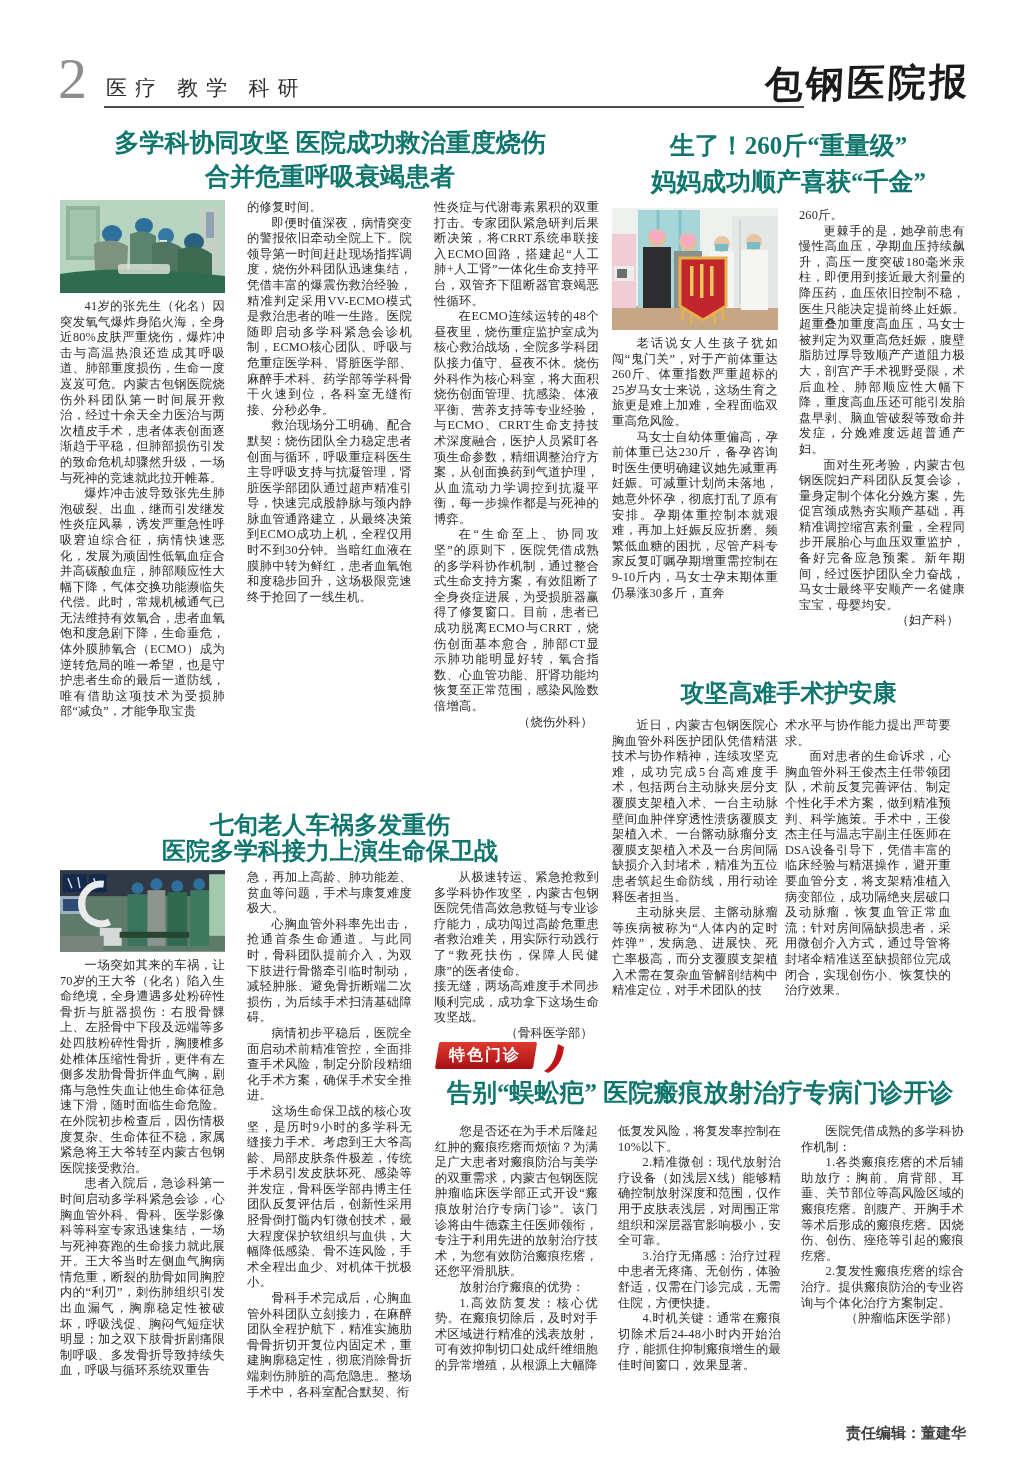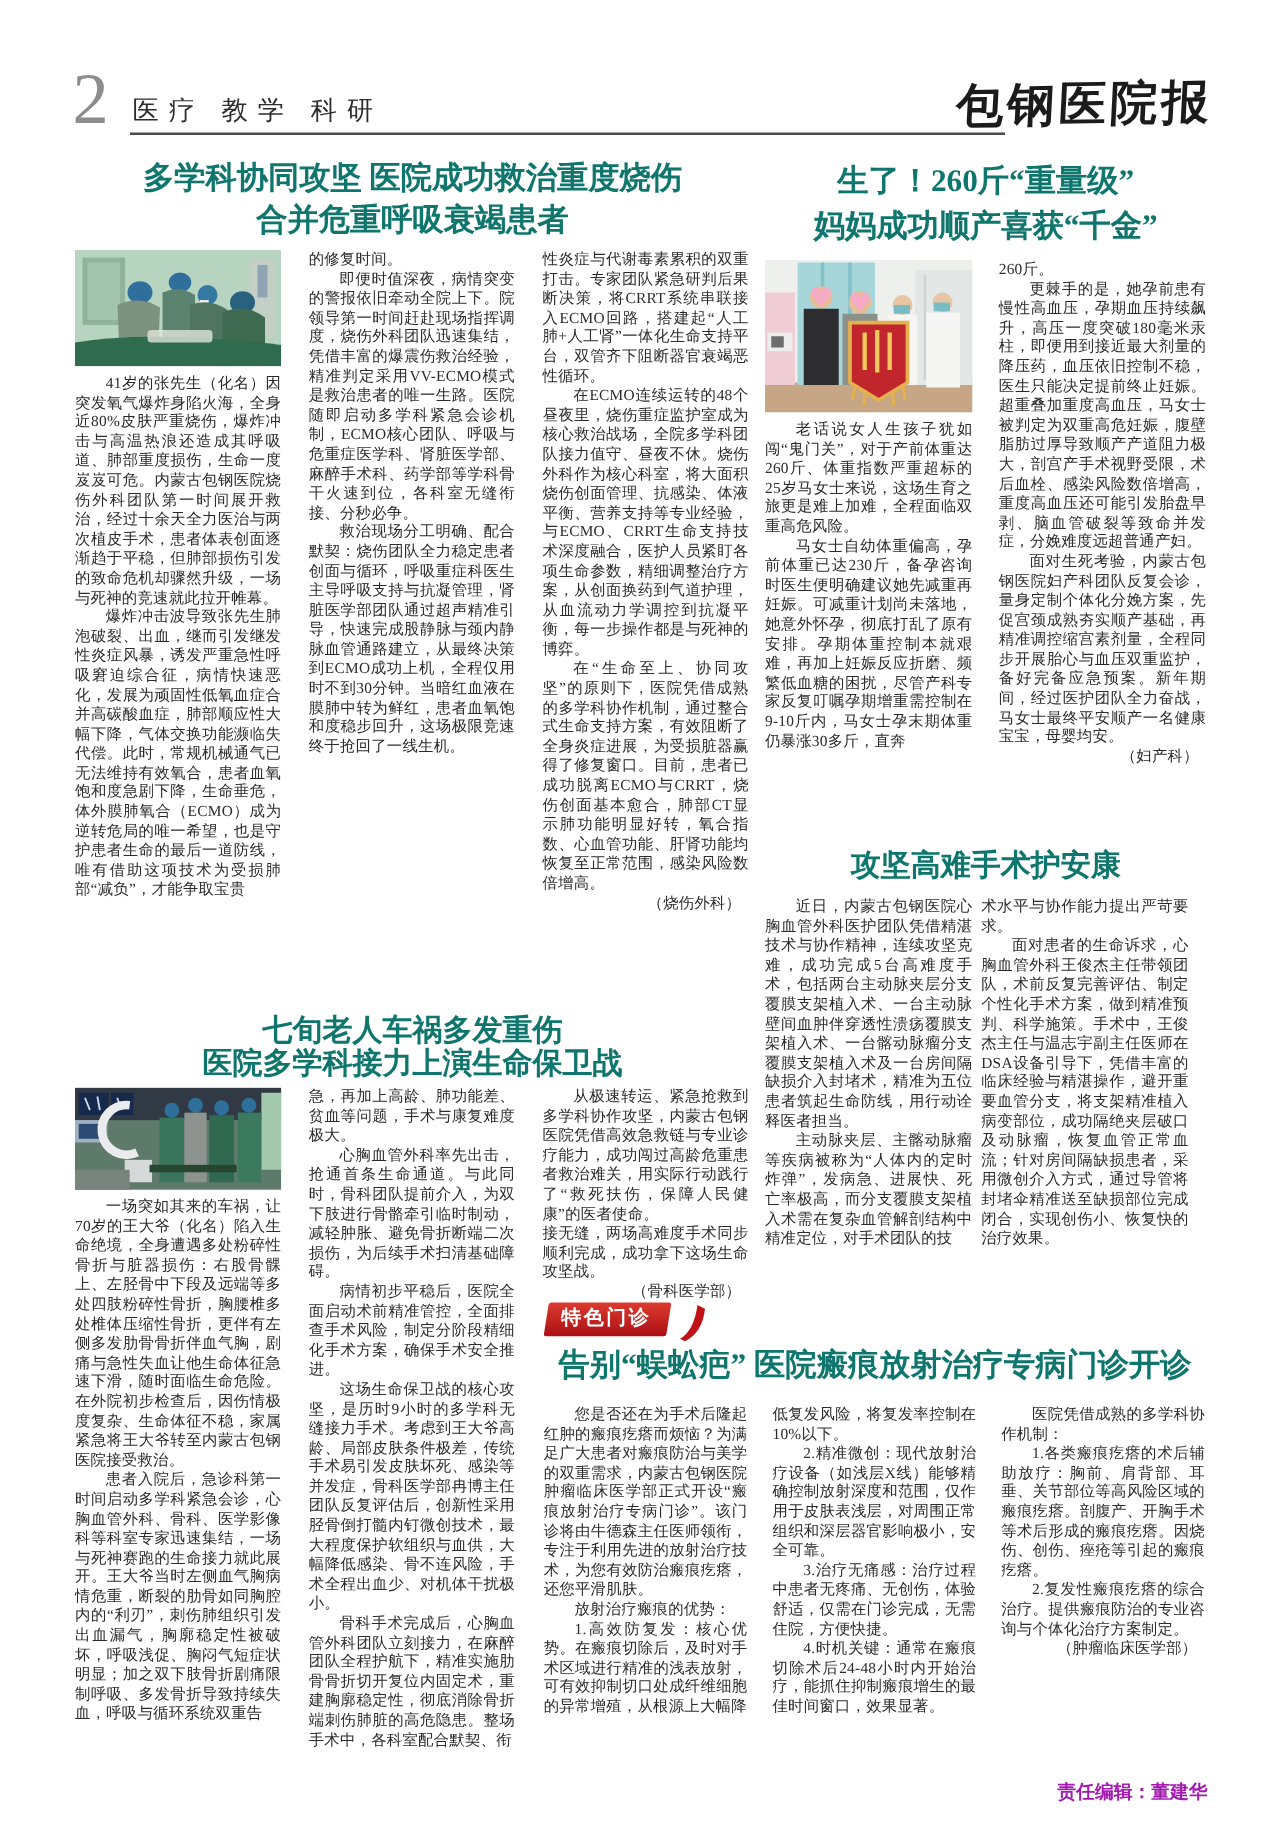--- a/index.html
+++ b/index.html
@@ -23,21 +23,21 @@
   .ind{text-indent:2em;}
   .byline{text-align:right;text-indent:0;padding-right:6px;}
   
   .badge-wrap{display:flex;align-items:flex-start;}
   .badge-ribbon{
     display:inline-block;background:linear-gradient(180deg,#dd3a2e,#ab1015);
     color:#fff;font-weight:700;font-size:16px;line-height:1;
     padding:5px 14px 6px 12px;transform:skewX(-9deg);border-radius:2px;
   }
   .badge-ribbon span{display:inline-block;transform:skewX(9deg);letter-spacing:2px;}
-  .footer-editor{font-size:15px;font-weight:700;color:#a21caf;white-space:nowrap;}
+  .footer-editor{font-size:15px;font-weight:700;color:#404040;white-space:nowrap;}
 </style>
 </head>
 <body>
 
 <div class="abs pagenum" style="left:58px;top:50px;">2</div>
 <div class="abs section-label" style="left:106px;top:74px;">医疗 教学 科研</div>
 <div class="abs header-rule" style="left:104px;top:106px;width:700px;"></div>
 <div class="abs masthead" style="right:54px;top:58px;">包钢医院报</div>
 
 <article class="abs" style="left:60px;top:126px;width:540px;">
@@ -129,21 +129,21 @@
         </svg>
       </div>
       <div>
           <p class="frag ind">老话说女人生孩子犹如闯“鬼门关”，对于产前体重达260斤、体重指数严重超标的25岁马女士来说，这场生育之旅更是难上加难，全程面临双重高危风险。</p>
           <p class="frag ind">马女士自幼体重偏高，孕前体重已达230斤，备孕咨询时医生便明确建议她先减重再妊娠。可减重计划尚未落地，她意外怀孕，彻底打乱了原有安排。孕期体重控制本就艰难，再加上妊娠反应折磨、频繁低血糖的困扰，尽管产科专家反复叮嘱孕期增重需控制在9-10斤内，马女士孕末期体重仍暴涨30多斤，直奔</p>
         </div>
     </div>
     <div class="col" style="width:166px;">
       <div>
           <p class="frag">260斤。</p>
-          <p class="frag ind">更棘手的是，她孕前患有慢性高血压，孕期血压持续飙升，高压一度突破180毫米汞柱，即便用到接近最大剂量的降压药，血压依旧控制不稳，医生只能决定提前终止妊娠。超重叠加重度高血压，马女士被判定为双重高危妊娠，腹壁脂肪过厚导致顺产产道阻力极大，剖宫产手术视野受限，术后血栓、感染风险数倍增高，重度高血压还可能引发胎盘早剥、脑血管破裂等致命并发症，分娩难度远超普通产妇。</p>
+          <p class="frag ind">更棘手的是，她孕前患有慢性高血压，孕期血压持续飙升，高压一度突破180毫米汞柱，即便用到接近最大剂量的降压药，血压依旧控制不稳，医生只能决定提前终止妊娠。超重叠加重度高血压，马女士被判定为双重高危妊娠，腹壁脂肪过厚导致顺产产道阻力极大，剖宫产手术视野受限，术后血栓、肺部顺应性大幅下降，重度高血压还可能引发胎盘早剥、脑血管破裂等致命并发症，分娩难度远超普通产妇。</p>
           <p class="frag ind">面对生死考验，内蒙古包钢医院妇产科团队反复会诊，量身定制个体化分娩方案，先促宫颈成熟夯实顺产基础，再精准调控缩宫素剂量，全程同步开展胎心与血压双重监护，备好完备应急预案。新年期间，经过医护团队全力奋战，马女士最终平安顺产一名健康宝宝，母婴均安。</p>
           <p class="frag byline">（妇产科）</p>
         </div>
     </div>
   </div>
 </article>
 
 <article class="abs" style="left:612px;top:644px;width:353px;">
   <h1 class="article-title" style="font-size:24px;line-height:33px;">
     <br>

